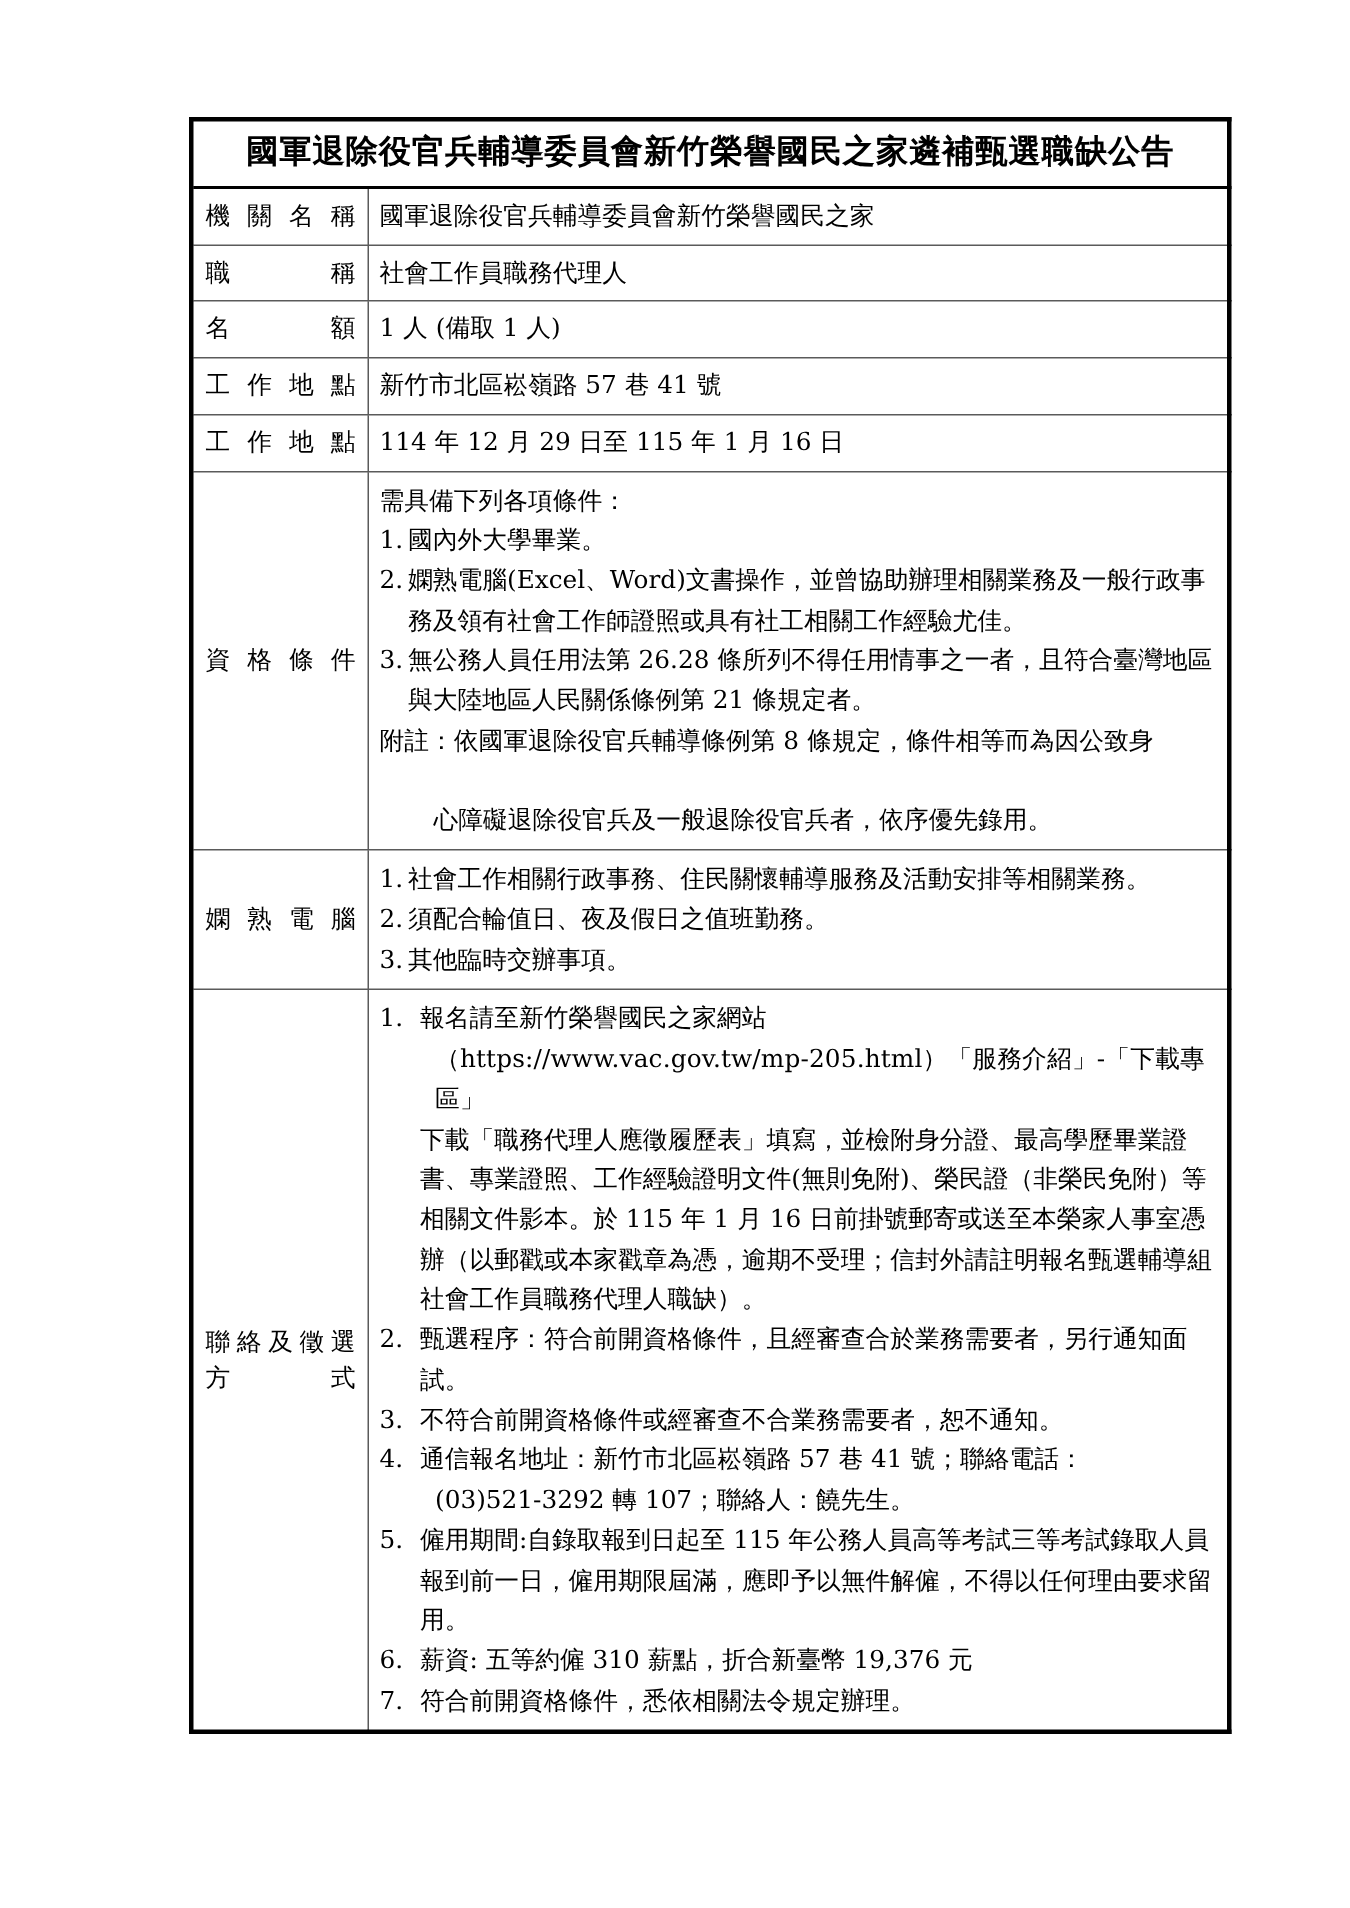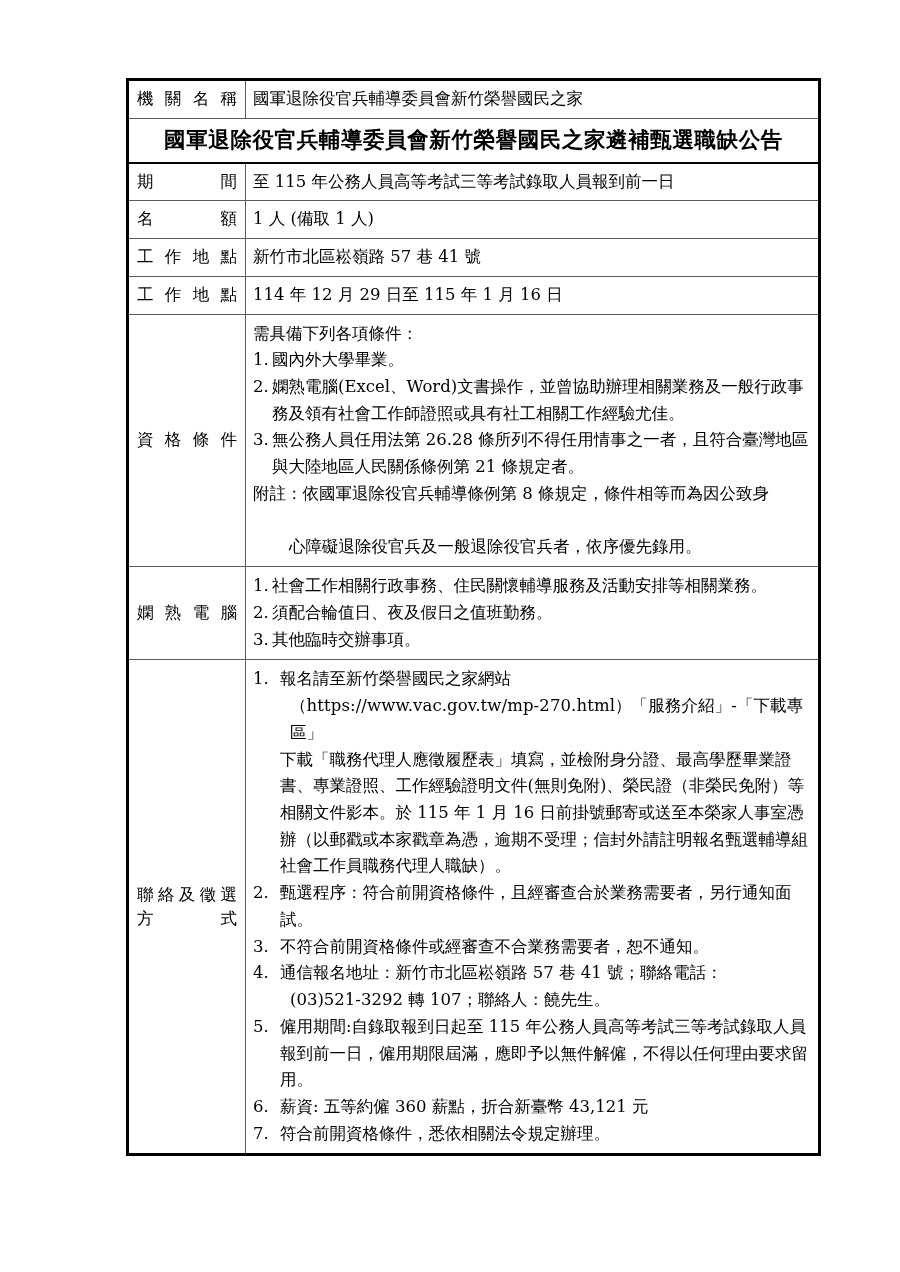--- a/index.html
+++ b/index.html
@@ -126,37 +126,37 @@
 <div class="page">
 
   <table class="notice-table">
     <colgroup>
       <col style="width:118px">
       <col style="width:574px">
     </colgroup>
     <tbody>
 
       <tr>
+        <td class="title-cell" colspan="2">國軍退除役官兵輔導委員會新竹榮譽國民之家遴補甄選職缺公告</td>
+      </tr>
+
+      <tr>
         <td class="label-cell">
           <span class="label-just">機關名稱</span>
         </td>
         <td class="value-cell">國軍退除役官兵輔導委員會新竹榮譽國民之家</td>
       </tr>
 
       <tr>
-        <td class="title-cell" colspan="2">國軍退除役官兵輔導委員會新竹榮譽國民之家遴補甄選職缺公告</td>
-      </tr>
-
-
-      <tr>
-        <td class="label-cell">
-          <span class="label-just">期間</span>
-        </td>
-        <td class="value-cell">至 115 年公務人員高等考試三等考試錄取人員報到前一日</td>
-      </tr>
+        <td class="label-cell">
+          <span class="label-just">職稱</span>
+        </td>
+        <td class="value-cell">社會工作員職務代理人</td>
+      </tr>
+
 
       <tr>
         <td class="label-cell">
           <span class="label-just">名額</span>
         </td>
         <td class="value-cell">1 人 (備取 1 人)</td>
       </tr>
 
 
       <tr>
@@ -226,21 +226,21 @@
         <td class="label-cell vmid">
           <span class="label-just">聯絡及徵選</span>
           <span class="label-just">方式</span>
         </td>
         <td class="value-cell tall">
           <ul class="wide">
 
             <li>
               <span class="mk">1.</span>
               <span>報名請至新竹榮譽國民之家網站</span>
-              <span class="ind mono-ish">（https://www.vac.gov.tw/mp-270.html）「服務介紹」-「下載專區」</span>
+              <span class="ind mono-ish">（https://www.vac.gov.tw/mp-205.html）「服務介紹」-「下載專區」</span>
               <span class="justify">下載「職務代理人應徵履歷表」填寫，並檢附身分證、最高學歷畢業證書、專業證照、工作經驗證明文件(無則免附)、榮民證（非榮民免附）等相關文件影本。於 115 年 1 月 16 日前掛號郵寄或送至本榮家人事室憑辦（以郵戳或本家戳章為憑，逾期不受理；信封外請註明報名甄選輔導組社會工作員職務代理人職缺）。</span>
             </li>
 
             <li>
               <span class="mk">2.</span>
               <span class="justify">甄選程序：符合前開資格條件，且經審查合於業務需要者，另行通知面試。</span>
             </li>
 
             <li>
               <span class="mk">3.</span>
@@ -253,21 +253,21 @@
               <span class="ind">(03)521-3292 轉 107；聯絡人：饒先生。</span>
             </li>
 
             <li>
               <span class="mk">5.</span>
               <span class="justify">僱用期間:自錄取報到日起至 115 年公務人員高等考試三等考試錄取人員報到前一日，僱用期限屆滿，應即予以無件解僱，不得以任何理由要求留用。</span>
             </li>
 
             <li>
               <span class="mk">6.</span>
-              <span>薪資: 五等約僱 360 薪點，折合新臺幣 43,121 元</span>
+              <span>薪資: 五等約僱 310 薪點，折合新臺幣 19,376 元</span>
             </li>
 
             <li>
               <span class="mk">7.</span>
               <span>符合前開資格條件，悉依相關法令規定辦理。</span>
             </li>
 
           </ul>
         </td>
       </tr>

